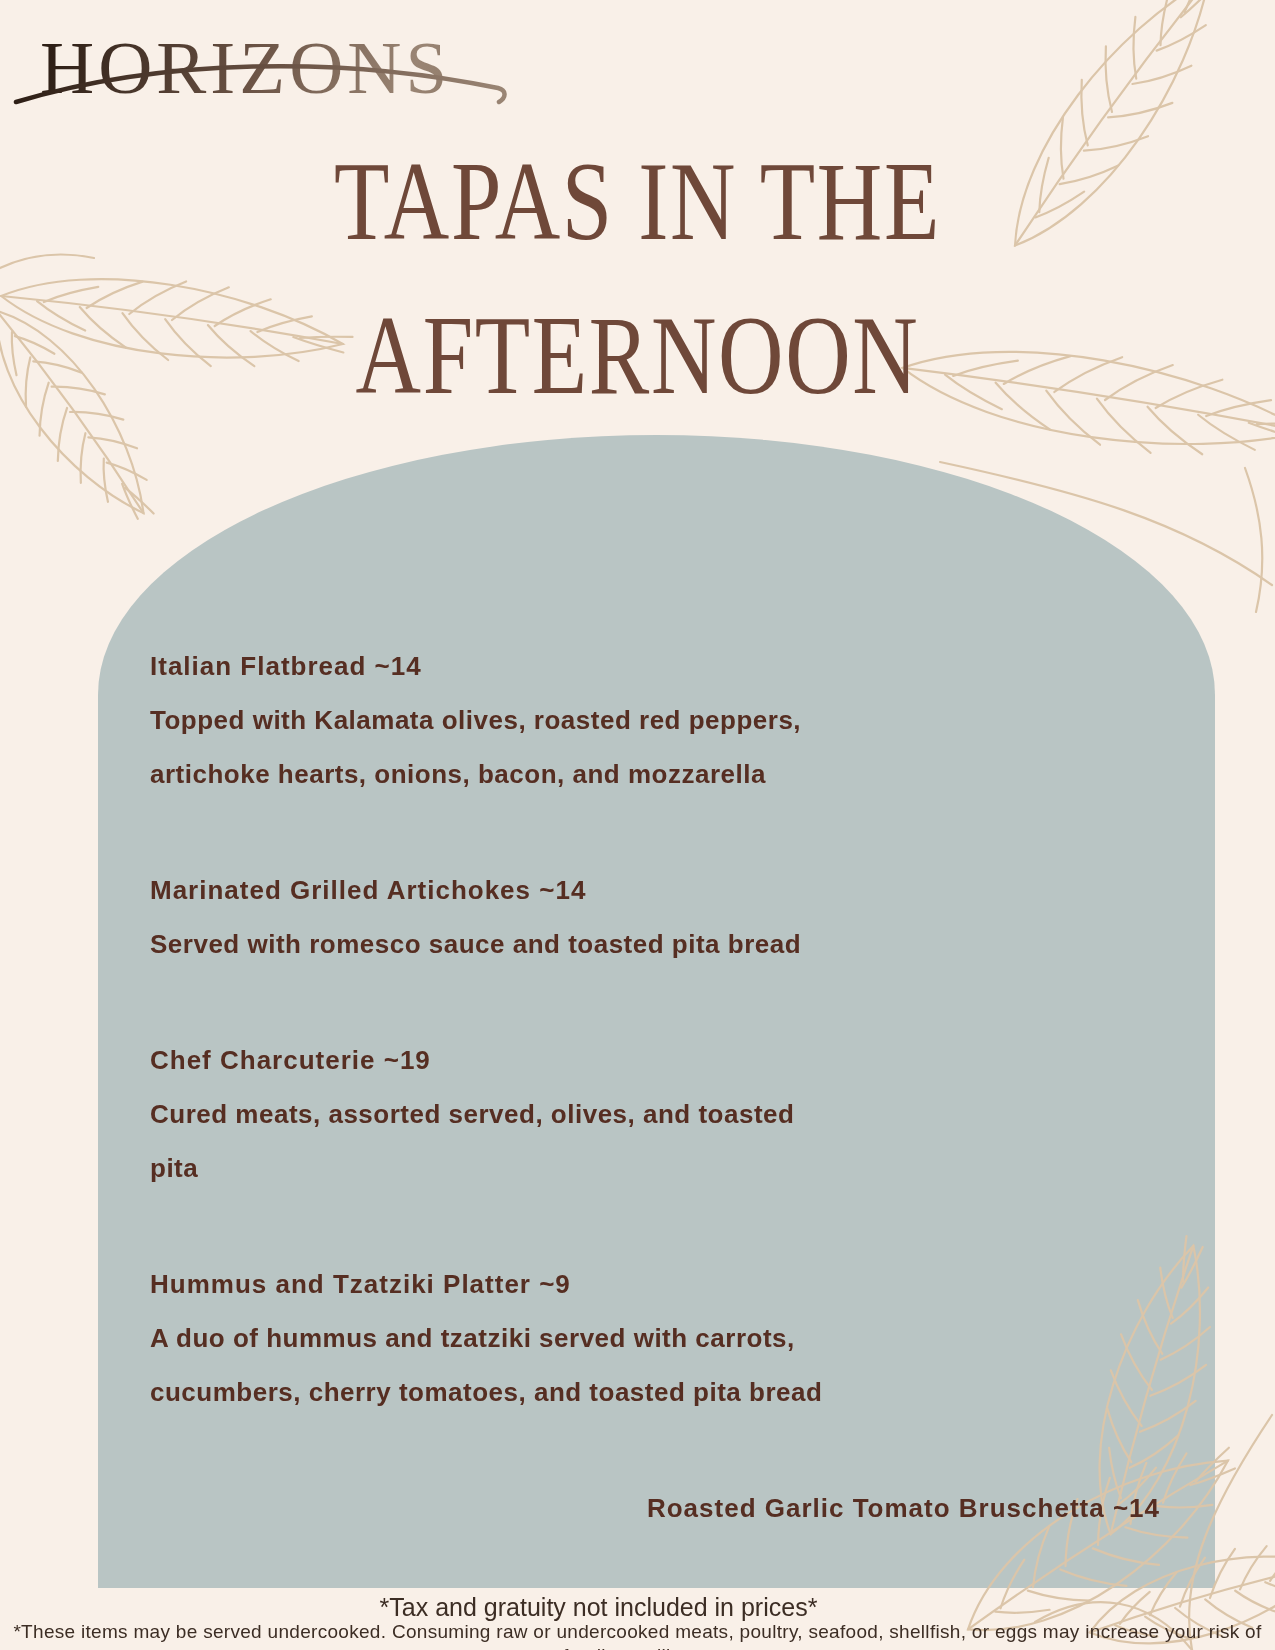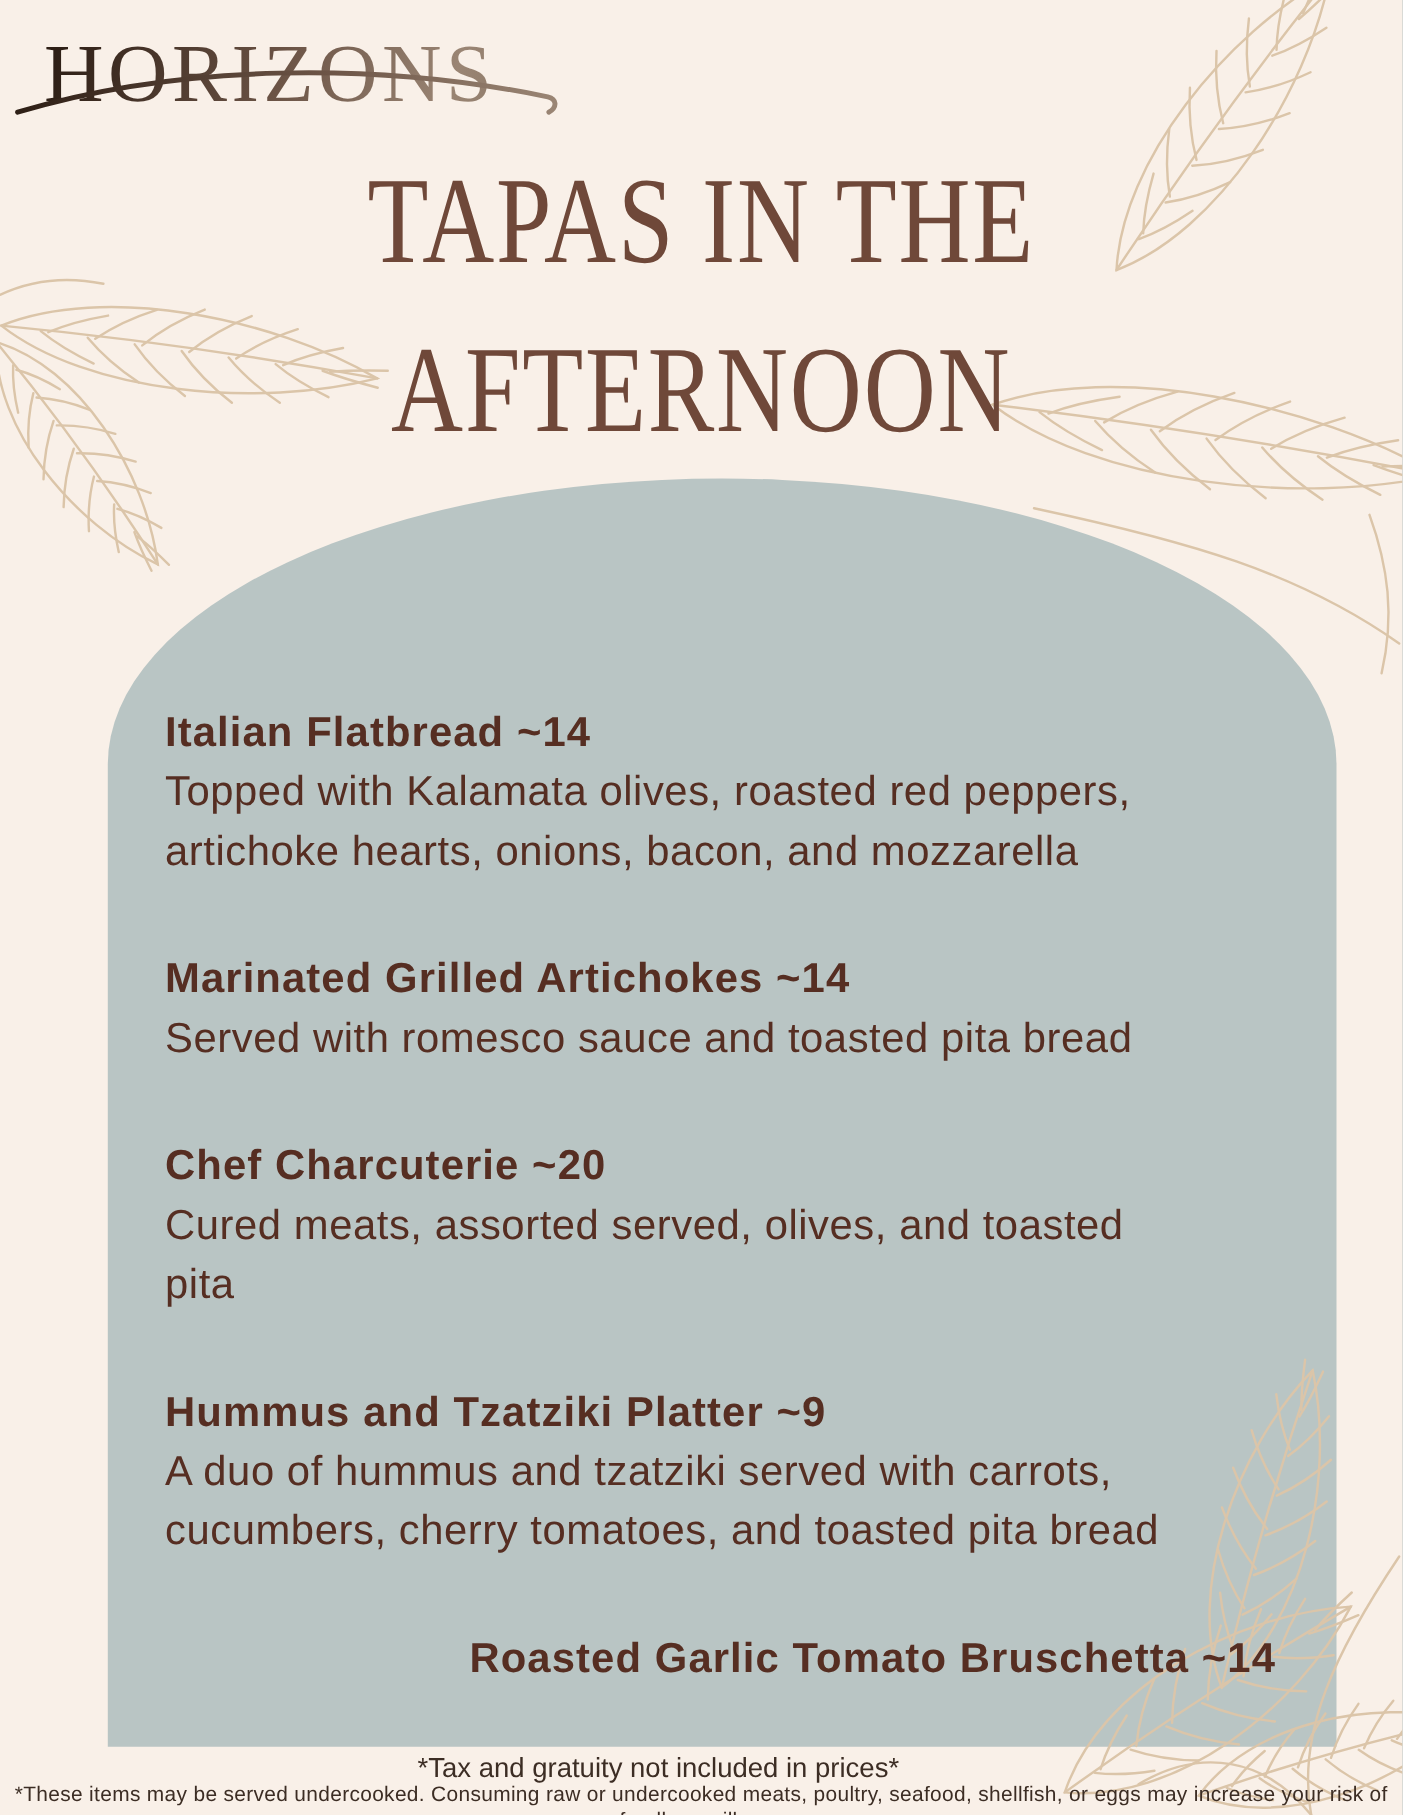--- a/index.html
+++ b/index.html
@@ -61,26 +61,26 @@
   .panel{
     position:absolute;left:98px;top:435px;width:1117px;height:1153px;z-index:1;
     background:var(--panel);
     border-radius:559px 559px 0 0 / 260px 260px 0 0;
   }
 
   
   .menu{
     position:absolute;left:150px;top:639px;width:1010px;z-index:3;
     color:var(--menu-text);
-    font-size:38px;line-height:54px;letter-spacing:0.5px;
+    font-size:26px;line-height:54px;letter-spacing:0.5px;
   }
   .menu-item{margin-bottom:62px;}
   .menu-item:last-child{margin-bottom:0;text-align:right;}
   .menu-item-name{font-weight:700;letter-spacing:1px;}
-  .menu-item-desc{white-space:pre-line;font-weight:400;}
+  .menu-item-desc{white-space:pre-line;font-weight:700;}
 
   
   .foot1{
     position:absolute;left:0;top:1592px;width:1197px;z-index:3;
     text-align:center;font-size:25px;line-height:30px;
     color:var(--footer-text);
   }
   .foot2{
     position:absolute;left:0;top:1620px;width:1275px;z-index:3;
     text-align:center;font-size:19px;line-height:24px;letter-spacing:0.3px;
@@ -269,21 +269,21 @@
       <div class="menu-item">
         <div class="menu-item-name">Italian Flatbread ~14</div>
         <div class="menu-item-desc">Topped with Kalamata olives, roasted red peppers,
 artichoke hearts, onions, bacon, and mozzarella</div>
       </div>
       <div class="menu-item">
         <div class="menu-item-name">Marinated Grilled Artichokes ~14</div>
         <div class="menu-item-desc">Served with romesco sauce and toasted pita bread</div>
       </div>
       <div class="menu-item">
-        <div class="menu-item-name">Chef Charcuterie ~20</div>
+        <div class="menu-item-name">Chef Charcuterie ~19</div>
         <div class="menu-item-desc">Cured meats, assorted served, olives, and toasted
 pita</div>
       </div>
       <div class="menu-item">
         <div class="menu-item-name">Hummus and Tzatziki Platter ~9</div>
         <div class="menu-item-desc">A duo of hummus and tzatziki served with carrots,
 cucumbers, cherry tomatoes, and toasted pita bread</div>
       </div>
       <div class="menu-item">
         <div class="menu-item-name">Roasted Garlic Tomato Bruschetta ~14</div>

